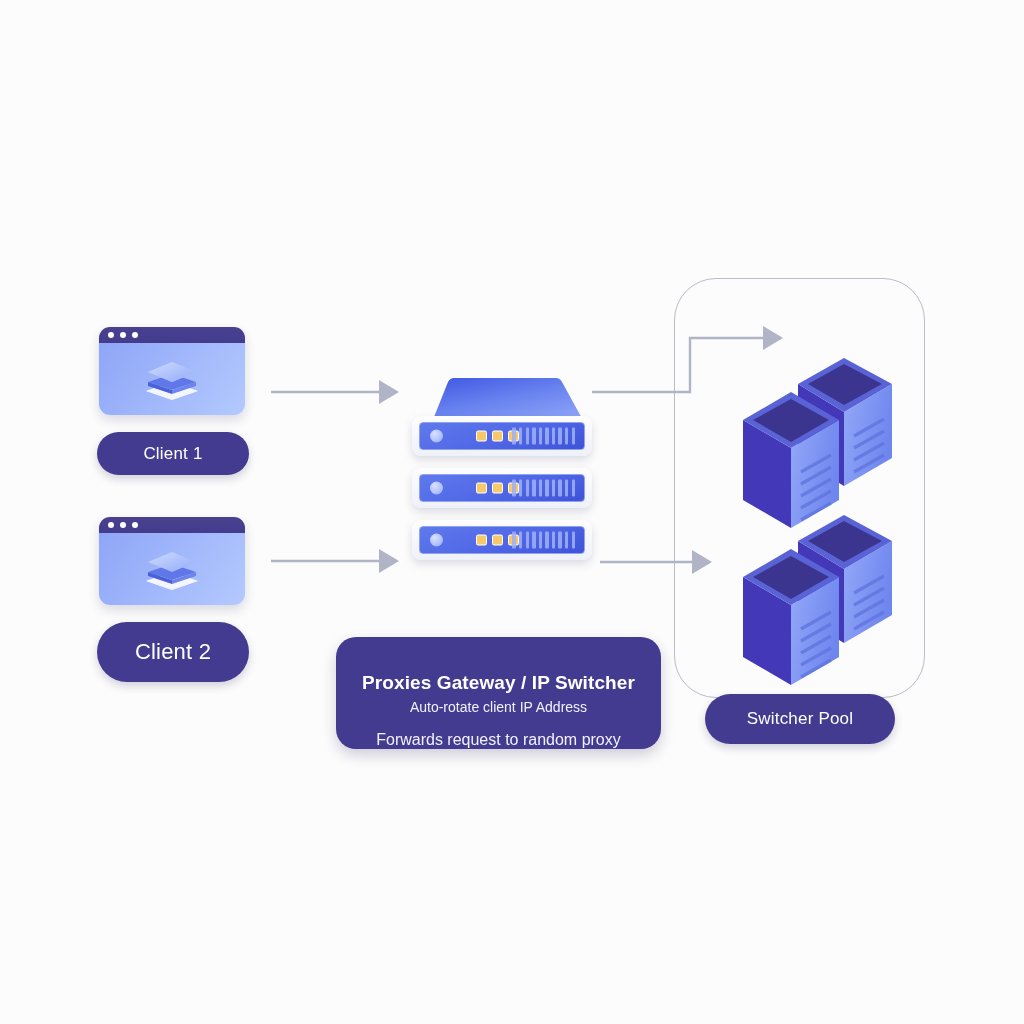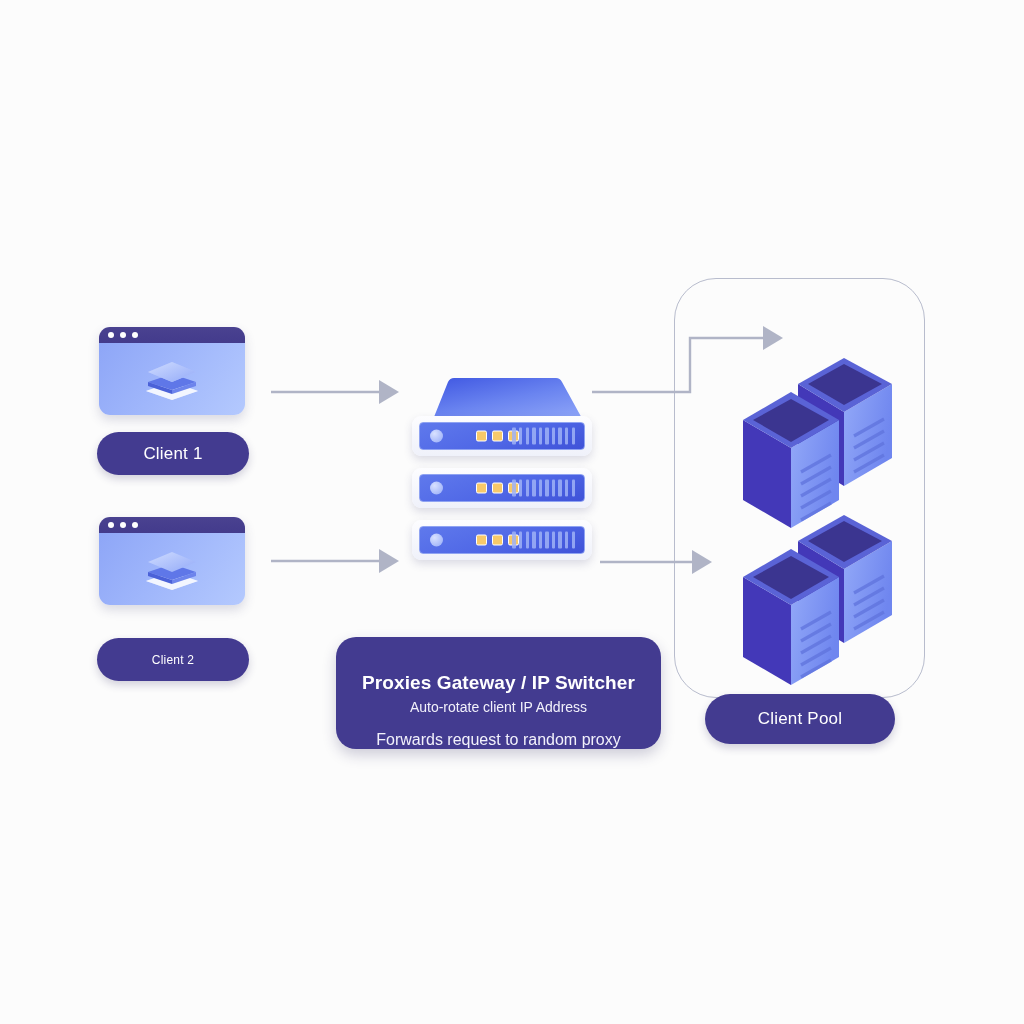--- a/index.html
+++ b/index.html
@@ -189,21 +189,21 @@
         <polygon points="32,6 8,16 32,26 56,16" fill="url(#lyrTop2)"></polygon>
         <defs>
           <linearGradient id="lyrTop2" x1="0" y1="0" x2="1" y2="1">
             <stop offset="0" stop-color="#cfdcff"></stop>
             <stop offset="1" stop-color="#93aaf8"></stop>
           </linearGradient>
         </defs>
       </svg>
     </div>
   </div>
-  <div class="pill" style="left:97px; top:622px; width:152px; height:43px; font-size:12px;margin-top:16px;">
+  <div class="pill" style="left:97px; top:622px; width:152px; height:60px; font-size:22px;">
     <span>Client 2</span>
   </div>
 
   <svg class="conn" width="1024" height="1024">
     <g>
       <line x1="271" y1="392" x2="381" y2="392" stroke="#b0b4c6" stroke-width="2.4"></line>
       <polygon points="379,380 399,392 379,404" fill="#b0b4c6"></polygon>
     </g>
     <g>
       <line x1="271" y1="561" x2="381" y2="561" stroke="#b0b4c6" stroke-width="2.4"></line>
@@ -388,16 +388,16 @@
               background:#433b90; border-radius:20px;
               box-shadow:0 6px 14px rgba(40,35,90,0.22);
               display:flex; flex-direction:column; align-items:center;
               justify-content:flex-end; color:#fff; padding:0 4px; box-sizing:border-box;">
     <div style="font-size:19px; font-weight:bold; letter-spacing:0.1px; white-space:nowrap;">Proxies Gateway / IP Switcher</div>
     <div style="font-size:14px; margin-top:5px; white-space:nowrap; color:#f2f1fb;">Auto-rotate client IP Address</div>
     <div style="font-size:16px; margin-top:16px; white-space:nowrap; color:#f2f1fb;">Forwards request to random proxy</div>
   </div>
 
   <div class="pill" style="left:705px; top:694px; width:190px; height:50px; font-size:17px;">
-    <span>Client Pool</span>
+    <span>Switcher Pool</span>
   </div>
 
 </div>
 
 </body></html>

